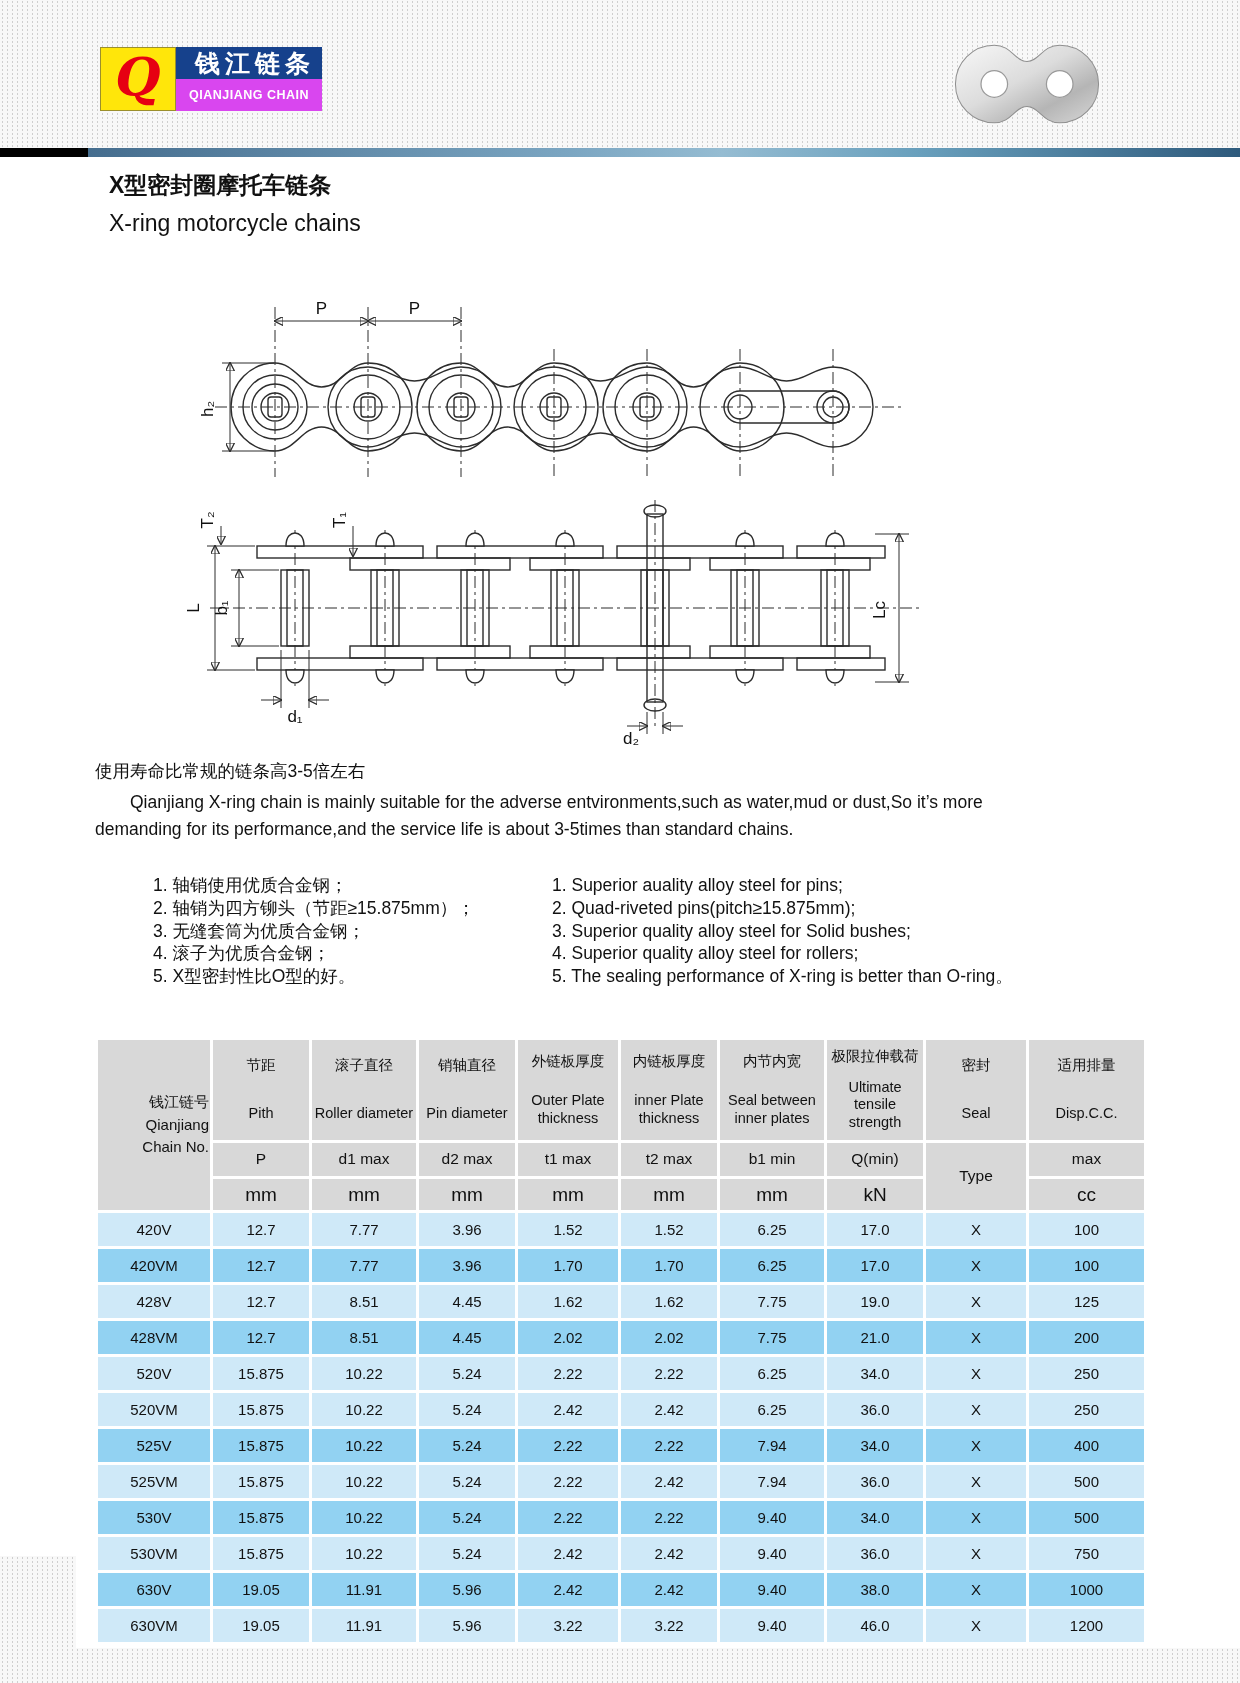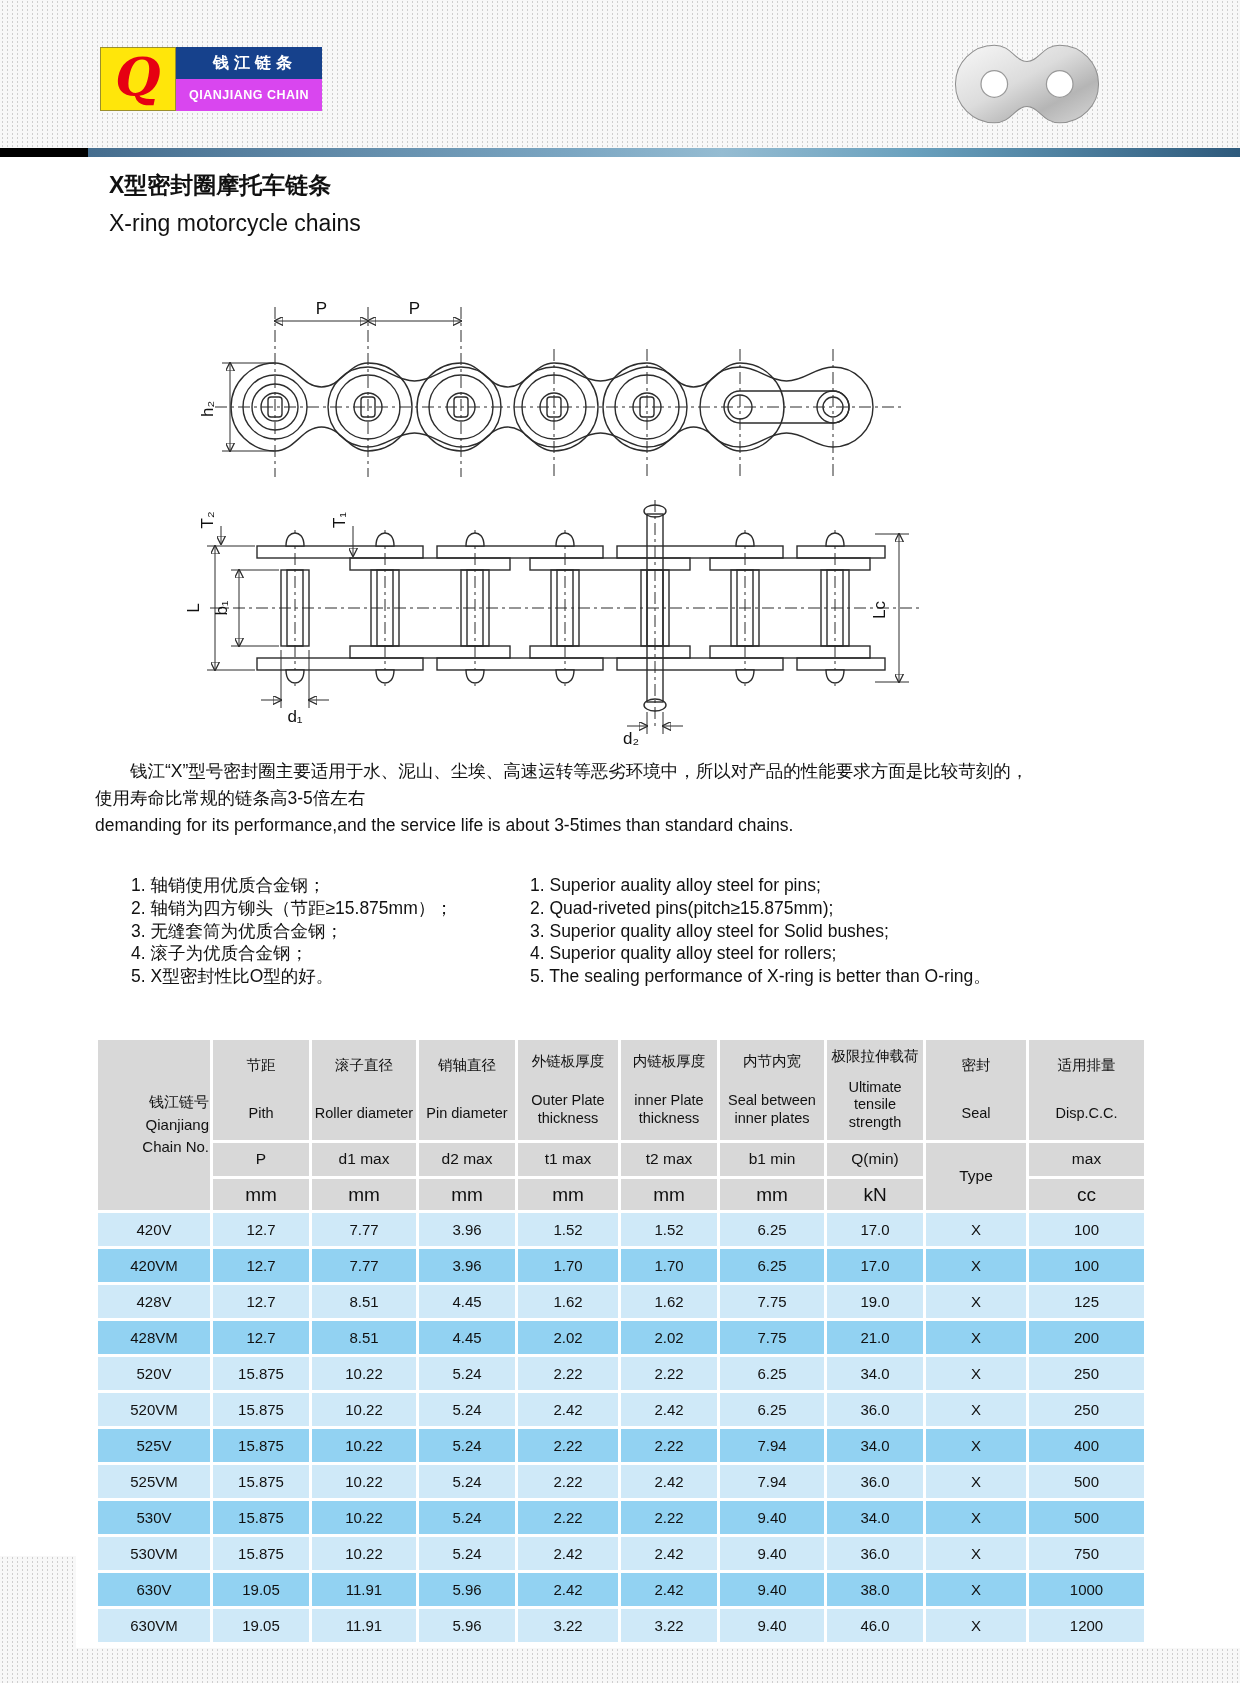--- a/index.html
+++ b/index.html
@@ -14,42 +14,42 @@
   .divider-black{position:absolute;top:148px;left:0;width:88px;height:9px;background:#000;}
   .divider-grad{position:absolute;top:148px;left:88px;width:1152px;height:9px;
         background:linear-gradient(90deg,#456d8e 0%,#7ba6c2 42%,#95bcd2 55%,#69a0bd 72%,#2e5a7c 100%);}
   
   .logo{position:absolute;top:47px;left:100px;height:64px;display:flex;}
   .logo-mark{width:74px;height:62px;background:#ffe60a;border:1px solid #9b8f2c;
         display:flex;align-items:center;justify-content:center;position:relative;}
   .logo-q{font-family:"DejaVu Serif","Liberation Serif",serif;font-style:italic;font-weight:bold;
         font-size:52px;color:#e60012;line-height:1;transform:translateY(-2px);}
   .logo-text{width:146px;display:flex;flex-direction:column;}
-  .logo-cn{height:32px;background:#16418c;color:#fff;font-weight:bold;font-size:16px;
+  .logo-cn{height:32px;background:#16418c;color:#fff;font-weight:bold;font-size:25px;
         letter-spacing:5px;display:flex;align-items:center;justify-content:center;padding-left:12px;}
   .logo-en{height:32px;background:#d946ef;color:#fff;font-weight:bold;font-size:12.5px;
         letter-spacing:.5px;display:flex;align-items:center;justify-content:center;}
   .plate-img{position:absolute;top:38px;left:952px;width:150px;height:92px;}
   
   .title-block{position:absolute;top:170px;left:109px;}
   .title-cn{font-size:23px;font-weight:bold;margin:0 0 9px 0;}
   .title-en{font-size:23px;font-weight:normal;margin:0;}
   
   .diagram1{position:absolute;top:295px;left:200px;}
   .diagram2{position:absolute;top:498px;left:185px;}
   .tech path,.tech rect,.tech circle,.tech ellipse,.tech line,.tech polyline{stroke:#2c2c2c;fill:none;stroke-width:1.4;}
   .tech .cline{stroke-width:1;stroke-dasharray:12 4 3 4;}
   .tech .dim{stroke-width:1;}
   .tech text{fill:#111;stroke:none;font-size:17px;font-family:"Liberation Sans","DejaVu Sans",sans-serif;}
   .tech .dome{fill:#fff;}
   
   .desc{position:absolute;top:758px;left:95px;width:1054px;font-size:17.5px;line-height:1.55;}
   .indent{text-indent:2em;}
   .desc-en{margin-top:4px;}
-  .features{position:absolute;top:874px;left:85px;width:1054px;display:flex;font-size:17.5px;line-height:1.3;}
+  .features{position:absolute;top:874px;left:107px;width:1054px;display:flex;font-size:17.5px;line-height:1.3;}
   .features-cn{width:445px;padding-left:46px;box-sizing:border-box;}
   .features-en{flex:1;}
   .feature-item{white-space:nowrap;}
   
   .spec-table{position:absolute;top:1037px;left:95px;width:1052px;border-collapse:separate;
         border-spacing:3px;table-layout:fixed;text-align:center;}
   .spec-table th{background:#d8d8d8;font-weight:normal;font-size:14.5px;line-height:1.22;
         padding:2px 1px;vertical-align:middle;}
   .spec-table .h1 th{height:96px;}
   .hcell{display:flex;flex-direction:column;justify-content:space-around;align-items:center;height:100%;}
@@ -248,22 +248,22 @@
       <text x="446" y="136" text-anchor="middle">d₂</text>
 
       <line class="dim" x1="690" y1="-74" x2="724" y2="-74"></line>
       <line class="dim" x1="690" y1="74" x2="724" y2="74"></line>
       <line class="dim" x1="714" y1="-74" x2="714" y2="74" marker-start="url(#arr2)" marker-end="url(#arr2)"></line>
       <text transform="rotate(-90 700 2)" x="700" y="2" text-anchor="middle">Lc</text>
     </g>
   </svg>
 
   <div class="desc">
-    <div class="indent">钱江“X”型号密封圈主要适用于水、泥山、尘埃、高速运转等恶劣环境中，所以对产品的性能要求方面是比较苛刻的，</div>
     <div>使用寿命比常规的链条高3-5倍左右</div>
+    <div class="indent desc-en">Qianjiang X-ring chain is mainly suitable for the adverse entvironments,such as water,mud or dust,So it’s more</div>
     <div>demanding for its performance,and the service life is about 3-5times than standard chains.</div>
   </div>
 
   <div class="features">
     <div class="features-cn">
       <div class="feature-item">1. 轴销使用优质合金钢；</div>
       <div class="feature-item">2. 轴销为四方铆头（节距≥15.875mm）；</div>
       <div class="feature-item">3. 无缝套筒为优质合金钢；</div>
       <div class="feature-item">4. 滚子为优质合金钢；</div>
       <div class="feature-item">5. X型密封性比O型的好。</div>

